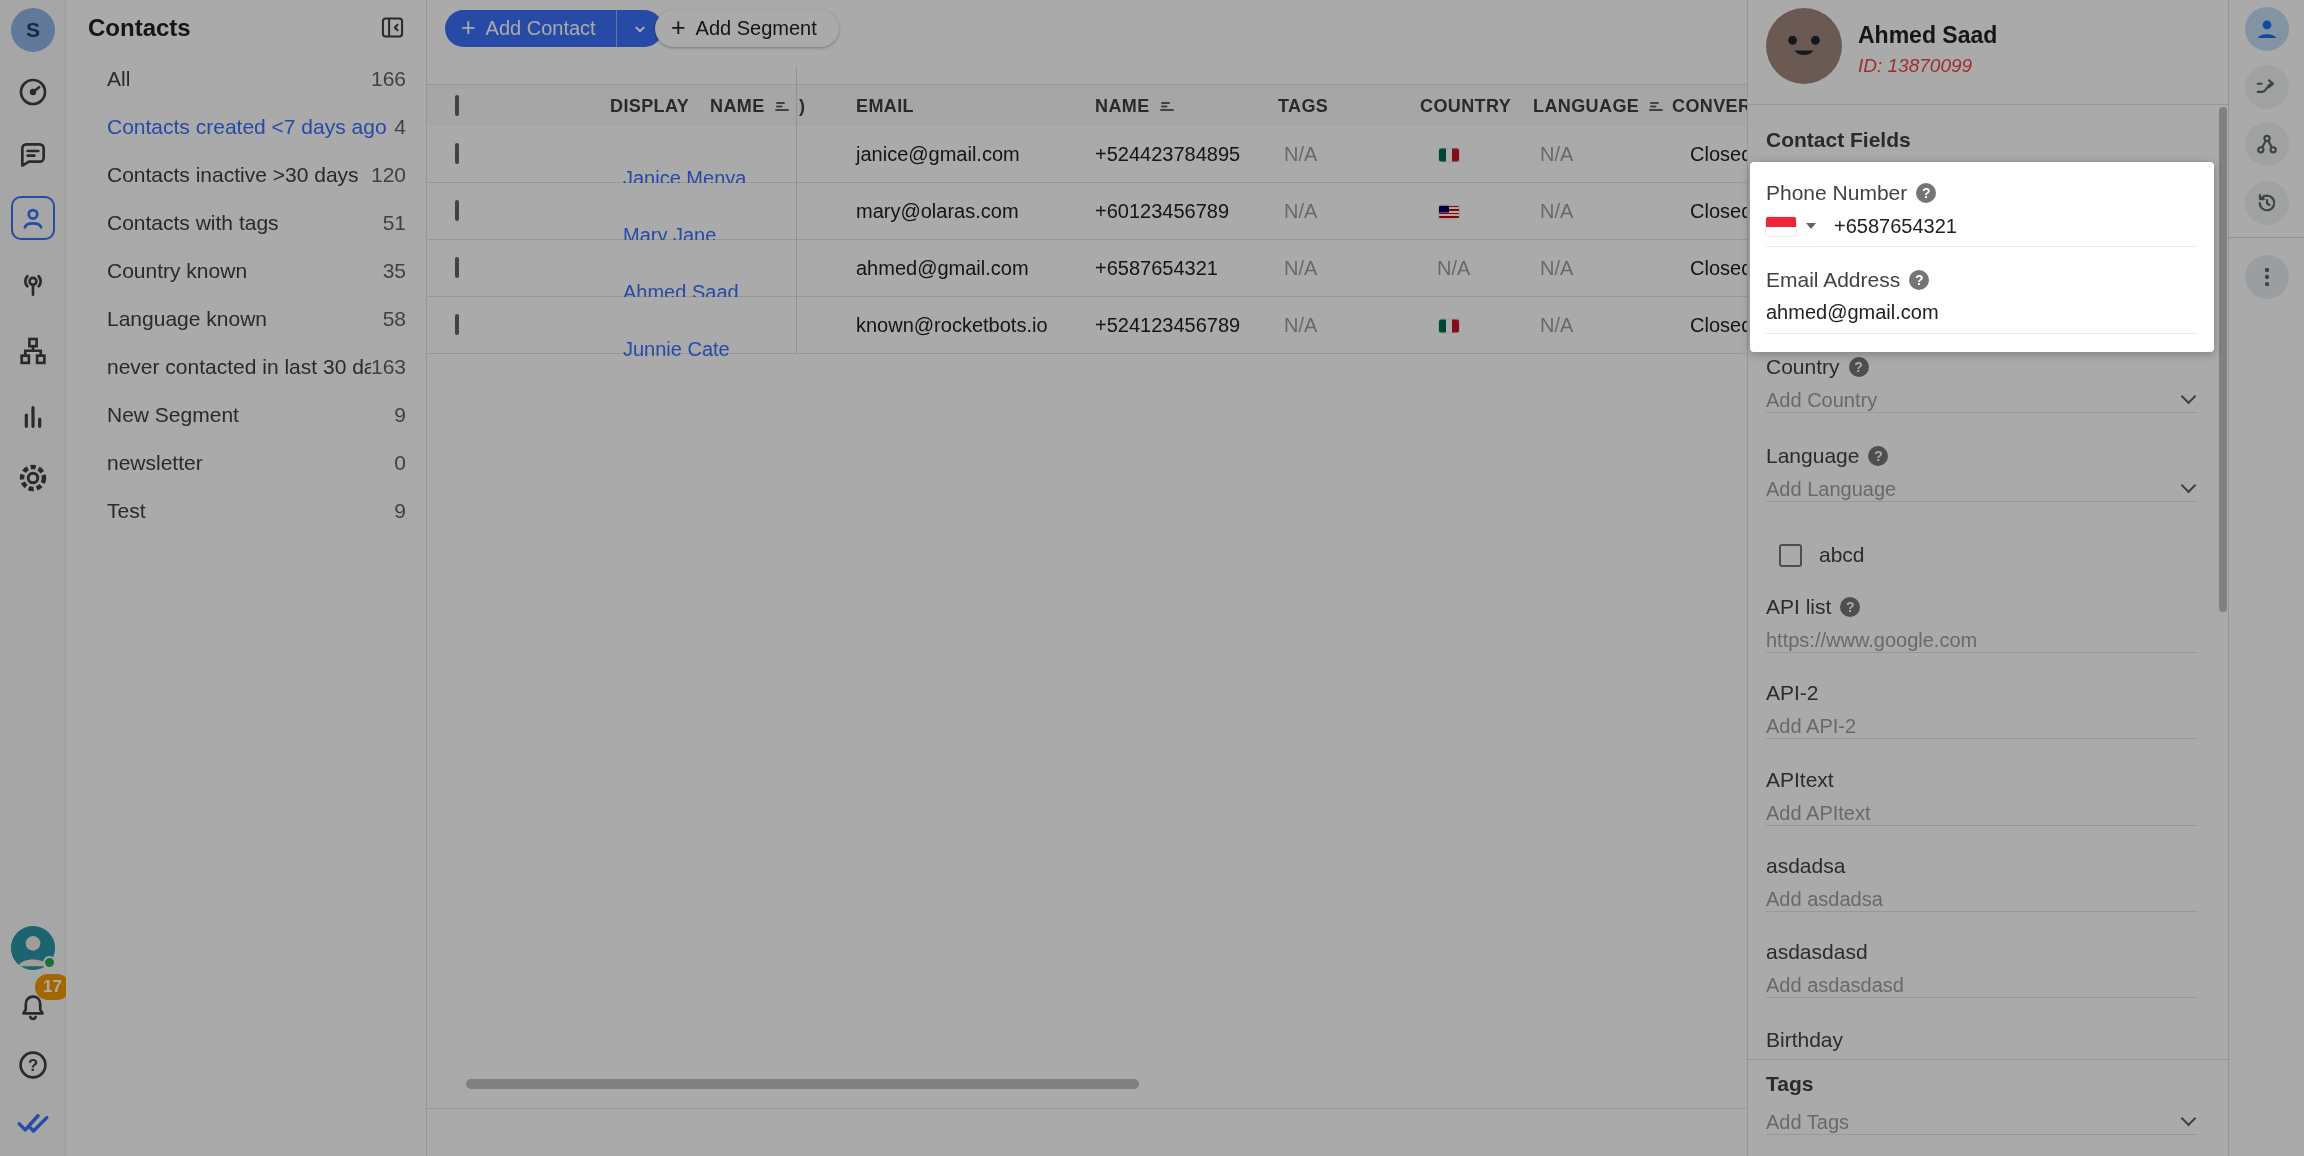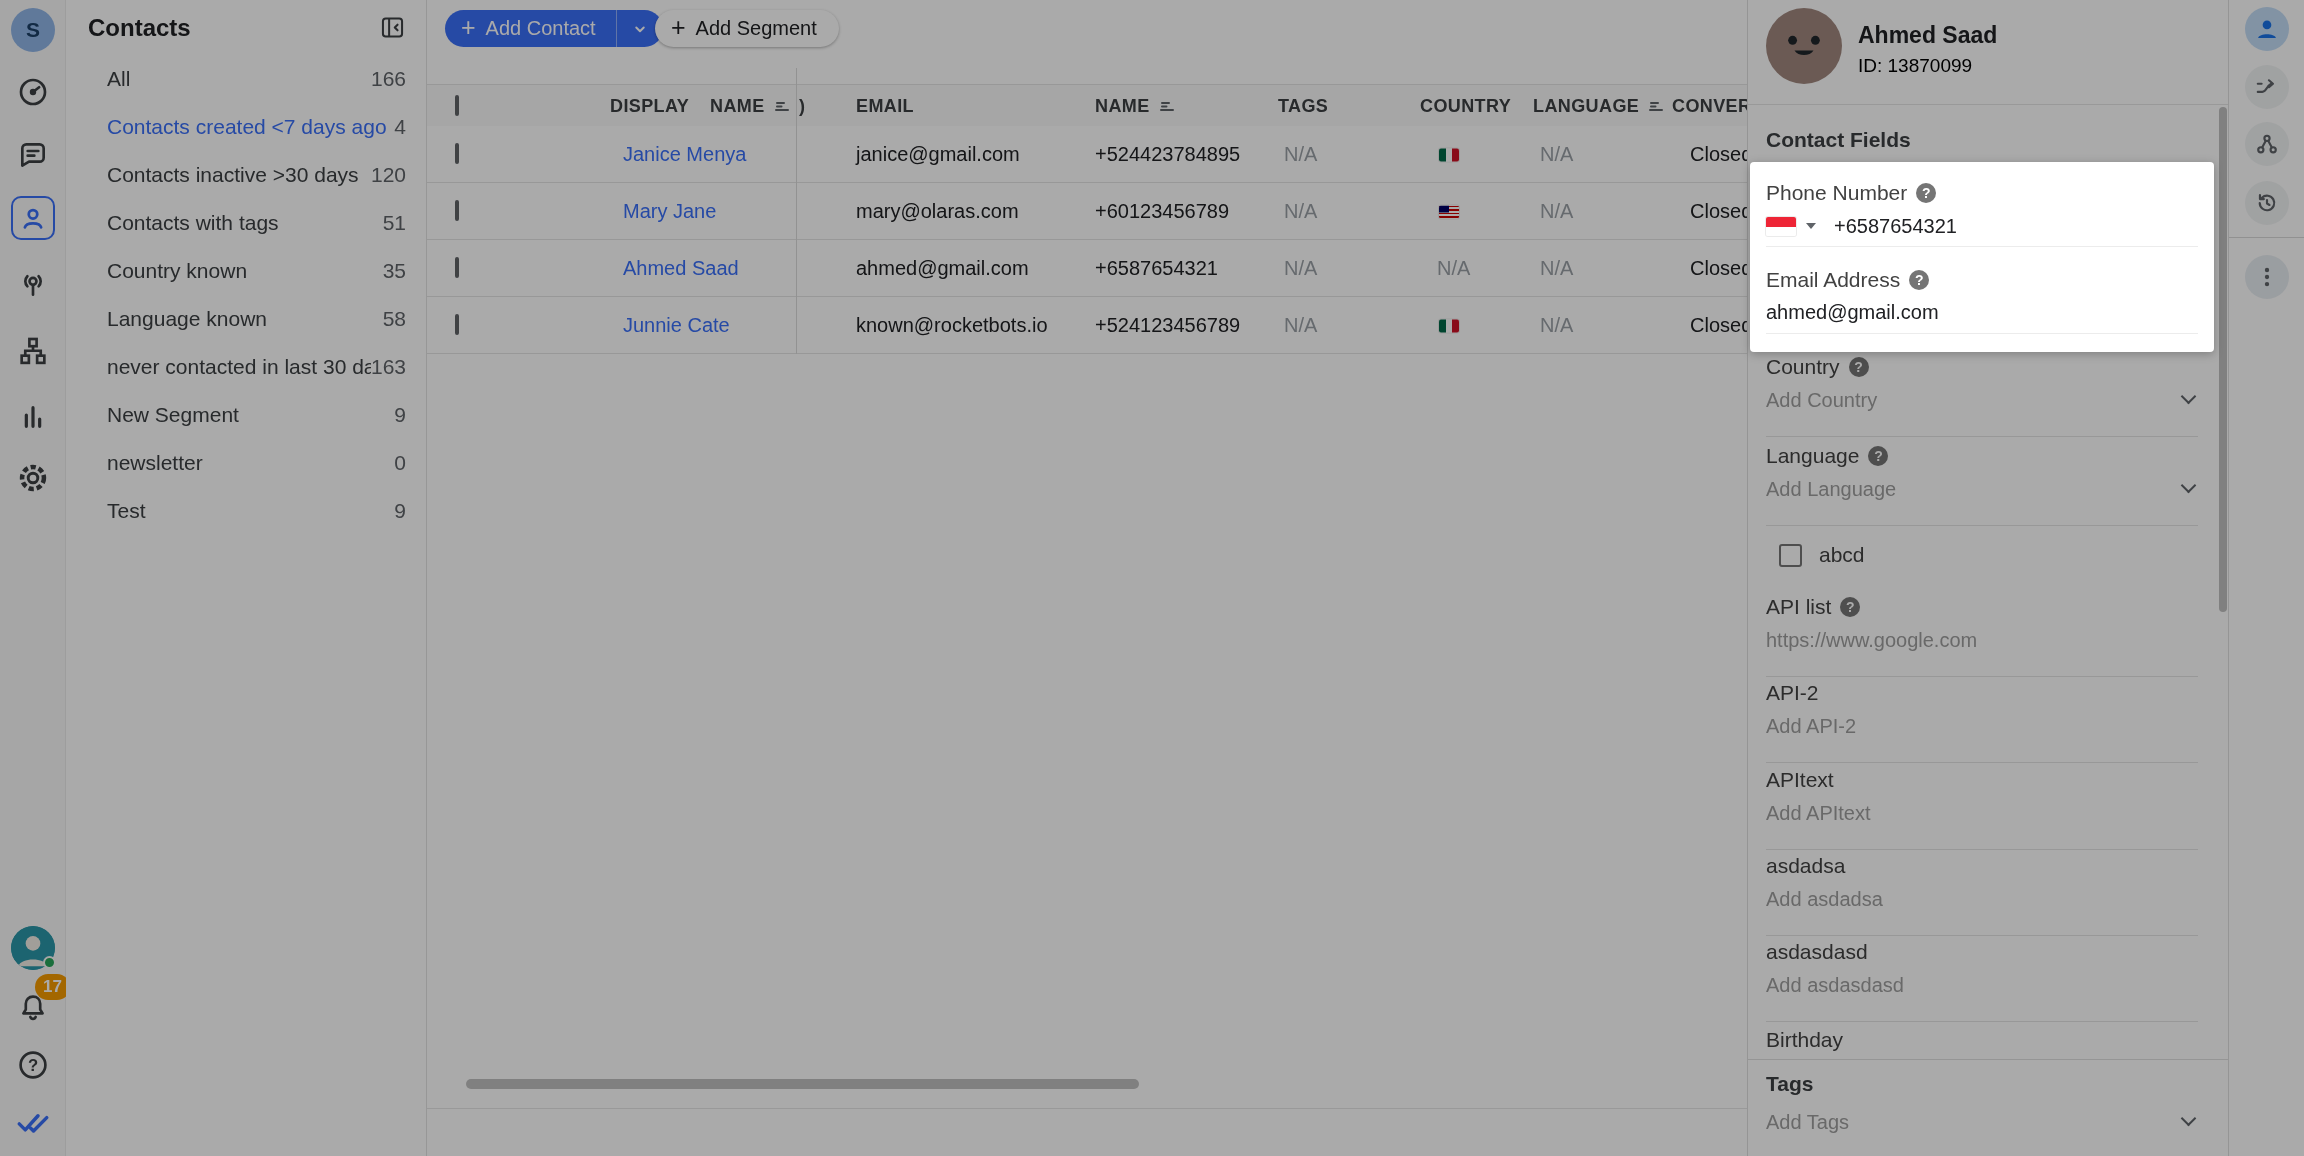--- a/index.html
+++ b/index.html
@@ -35,43 +35,43 @@
   .btn-add-segment { position:absolute; left:228px; top:10px; height:37px; border-radius:18.5px; background:#fff; color:#202124; display:flex; align-items:center; gap:10px; padding:0 22px 0 16px; font-size:20px; font-weight:500; box-shadow:0 1px 3px rgba(0,0,0,.3); }
   .plus { font-size:25px; font-weight:400; line-height:1; margin-top:-2px; }
 
   .thead { position:absolute; left:0; top:84px; width:100%; height:44px; background:#fafafa; border-top:1px solid #e4e4e4; border-bottom:1px solid #22c55e; }
   .trow { position:absolute; left:0; width:100%; height:57px; border-bottom:1px solid #e4e4e4; background:#fff; }
   .cellp { position:absolute; top:50%; transform:translateY(-50%); white-space:nowrap; }
   .hlabel { font-size:18px; font-weight:700; color:#3c4043; letter-spacing:.4px; display:flex; align-items:center; gap:8px; }
   .cb { width:23px; height:23px; border:2px solid #606367; border-radius:3px; background:transparent; }
   .avatar { border-radius:50%; position:relative; }
   .avatar.shadowed { box-shadow:-5px 5px 0 rgba(255,255,255,.42); }
-  .name-link { font-size:20px; font-weight:500; color:#3a6ff8; cursor:pointer; }
+  .name-link { font-size:20px; font-weight:500; color:#3a6ff8; cursor:pointer;margin-top:24px; }
   .cell-text { font-size:20px; color:#202124; }
   .cell-na { font-size:20px; color:#9aa0a6; }
   .freeze-line { position:absolute; left:369px; top:68px; width:1px; height:286px; background:#dcdcdc; }
   .flag { display:inline-block; width:20px; height:13px; border-radius:2px; position:relative; overflow:hidden; box-shadow:0 0 0 1px rgba(0,0,0,.08); }
   .flag-mx { background:linear-gradient(to right,#006847 0 33%,#fff 33% 67%,#ce1126 67%); }
   .flag-my { background:repeating-linear-gradient(to bottom,#cc0001 0 13.5%,#fff 13.5% 27%); }
   .flag-my::after { content:""; position:absolute; left:0; top:0; width:50%; height:54%; background:#010066; }
   .flag-sg { background:linear-gradient(to bottom,#ee2536 0 50%,#fff 50%); }
   .hscrollbar { position:absolute; left:39px; top:1079px; width:673px; height:10px; border-radius:5px; background:#c1c1c1; }
   .table-bottom-line { position:absolute; left:0; top:1108px; width:100%; height:1px; background:#e6e6e6; }
   .sort-icon { display:inline-flex; }
 
   
   .panel { position:absolute; left:1747px; top:0; width:481px; height:1156px; background:#fff; border-left:1px solid #e0e0e0; }
   .panel-header { position:absolute; left:0; top:0; width:100%; height:105px; border-bottom:1px solid #e6e6e6; }
   .panel-avatar { position:absolute; left:18px; top:8px; width:76px; height:76px; border-radius:50%; }
   .panel-name { position:absolute; left:110px; top:22px; font-size:23px; font-weight:700; color:#202124; }
-  .panel-id { position:absolute; left:110px; top:55px; font-size:19px; color:#000000; }
+  .panel-id { position:absolute; left:110px; top:55px; font-size:19px; color:#ef4444;font-style:italic; }
   .section-title { position:absolute; left:18px; top:128px; font-size:21px; font-weight:700; color:#3c4043; }
   .fgroup { position:absolute; left:18px; right:30px; }
   .flabel { height:24px; display:flex; align-items:center; gap:9px; font-size:21px; color:#424242; }
-  .fvalue { margin-top:9px; height:24px; padding-bottom:24px; border-bottom:1px solid #e4e4e4; display:flex; align-items:center; font-size:20px; color:#202124; position:relative; box-sizing:content-box; }
+  .fvalue { margin-top:9px; height:24px; padding-bottom:0; border-bottom:1px solid #e4e4e4; display:flex; align-items:center; font-size:20px; color:#202124; position:relative; box-sizing:content-box; }
   .ph { color:#9e9e9e; }
   .help-dot { width:20px; height:20px; border-radius:50%; background:#757575; color:#fff; font-size:14px; font-weight:700; display:flex; align-items:center; justify-content:center; }
   .chev { position:absolute; right:4px; top:3px; width:11px; height:11px; border-right:2.5px solid #5f6368; border-bottom:2.5px solid #5f6368; transform:rotate(45deg); }
   .abcd-row { position:absolute; left:31px; top:543px; display:flex; align-items:flex-end; gap:17px; }
   .panel-cb { width:23px; height:23px; border:2px solid #757575; border-radius:3px; }
   .abcd-label { font-size:21px; color:#424242; }
   .section-divider { position:absolute; left:0; top:1059px; width:100%; height:1px; background:#e0e0e0; }
   .vscrollbar { position:absolute; left:471px; top:107px; width:8px; height:505px; border-radius:4px; background:#c1c1c1; }
 
   

